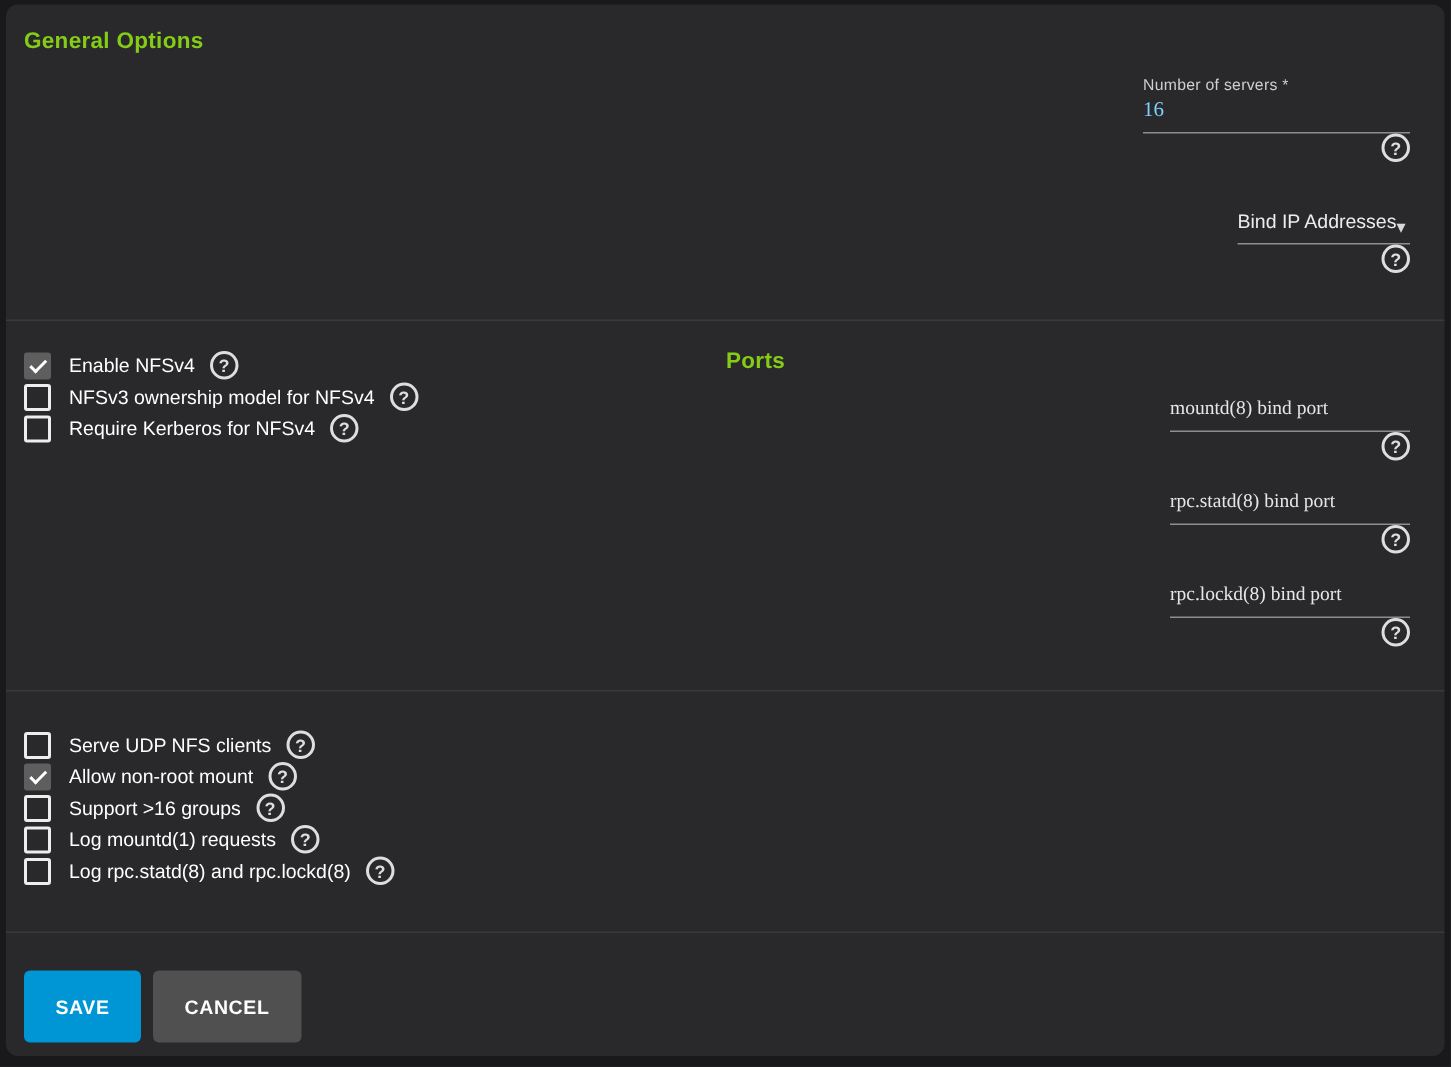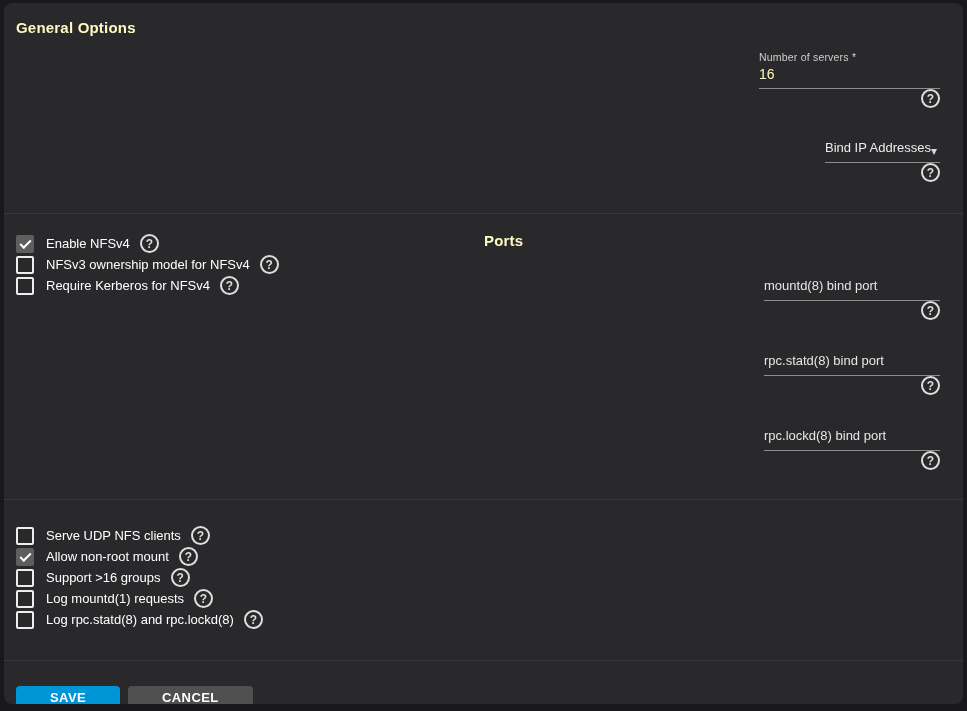--- a/index.html
+++ b/index.html
@@ -11,33 +11,33 @@
     position: relative; overflow: hidden;
   }
   .card {
     position: absolute; top: 3px; left: 4px; right: 4px; bottom: 7px;
     background: #29292b;
     border-radius: 8px;
     overflow: hidden;
   }
   .sec { padding-left: 12px; padding-right: 23px; }
   .section-title {
-    font-size: 15px; font-weight: bold; color: #fef9c3;
+    font-size: 15px; font-weight: bold; color: #84cc16;
     margin: 0; letter-spacing: 0.2px;
   }
 
   
   .field-row { display: flex; align-items: flex-end; flex-direction: column; }
   .field-area { flex: 1; border-bottom: 1px solid #8d8d8d; min-width: 0; }
   .mini-label { font-size: 10.5px; color: #cfcfcf; letter-spacing: 0.2px; }
   input.text-input {
     display: block; width: 100%;
     background: transparent; border: none; outline: none;
-    color: #fef9c3; font-size: 14px;
-    font-family: Liberation Sans, sans-serif;
+    color: #7dd3fc; font-size: 14px;
+    font-family: Liberation Serif, serif;
     padding: 3px 0 6px 0; margin: 0;
   }
   input.text-input::placeholder { color: #e6e6e6; opacity: 1; }
   .select-area { display: flex; align-items: flex-end; justify-content: space-between; cursor: pointer; }
   .select-placeholder { font-size: 13px; color: #ececec; padding-bottom: 7px; }
   .caret { font-size: 12px; color: #d8d8d8; padding-bottom: 5px; padding-right: 3px; line-height: 1; }
 
   .help {
     flex: 0 0 auto;
     width: 19px; height: 19px;
@@ -71,33 +71,33 @@
   }
   .checkbox.checked { background: #5e5e5e; border-color: #5e5e5e; }
   .checkbox.checked::after {
     content: ""; position: absolute; left: 2px; top: 3px;
     width: 9px; height: 4px;
     border-left: 2px solid #ffffff; border-bottom: 2px solid #ffffff;
     transform: rotate(-45deg);
   }
   .cb-label { font-size: 13px; color: #ffffff; margin-right: 10px; white-space: nowrap; }
 
-  .port-field { margin-top: 26px; }
+  .port-field { margin-top: 12px; }
   .port-field input.text-input { font-size: 13px; padding-bottom: 7px; }
 
   
   .sec3 { padding-top: 24px; padding-bottom: 31px; }
 
   
   .actions { padding: 25px 12px 16px 12px; display: flex; gap: 8px; }
   .btn {
-    height: 22px; border: none; border-radius: 4px;
+    height: 48px; border: none; border-radius: 4px;
     color: #ffffff; font-weight: bold; font-size: 13px;
     font-family: "Liberation Sans", sans-serif;
-    letter-spacing: 0.4px; padding: 0 34px; cursor: pointer;
+    letter-spacing: 0.4px; padding: 0 21px; cursor: pointer;
   }
   .btn-save { background: #0095d5; }
   .btn-cancel { background: #505050; }
 </style>
 </head>
 <body>
 
 <div class="card">
 
   <div class="sec sec1">

